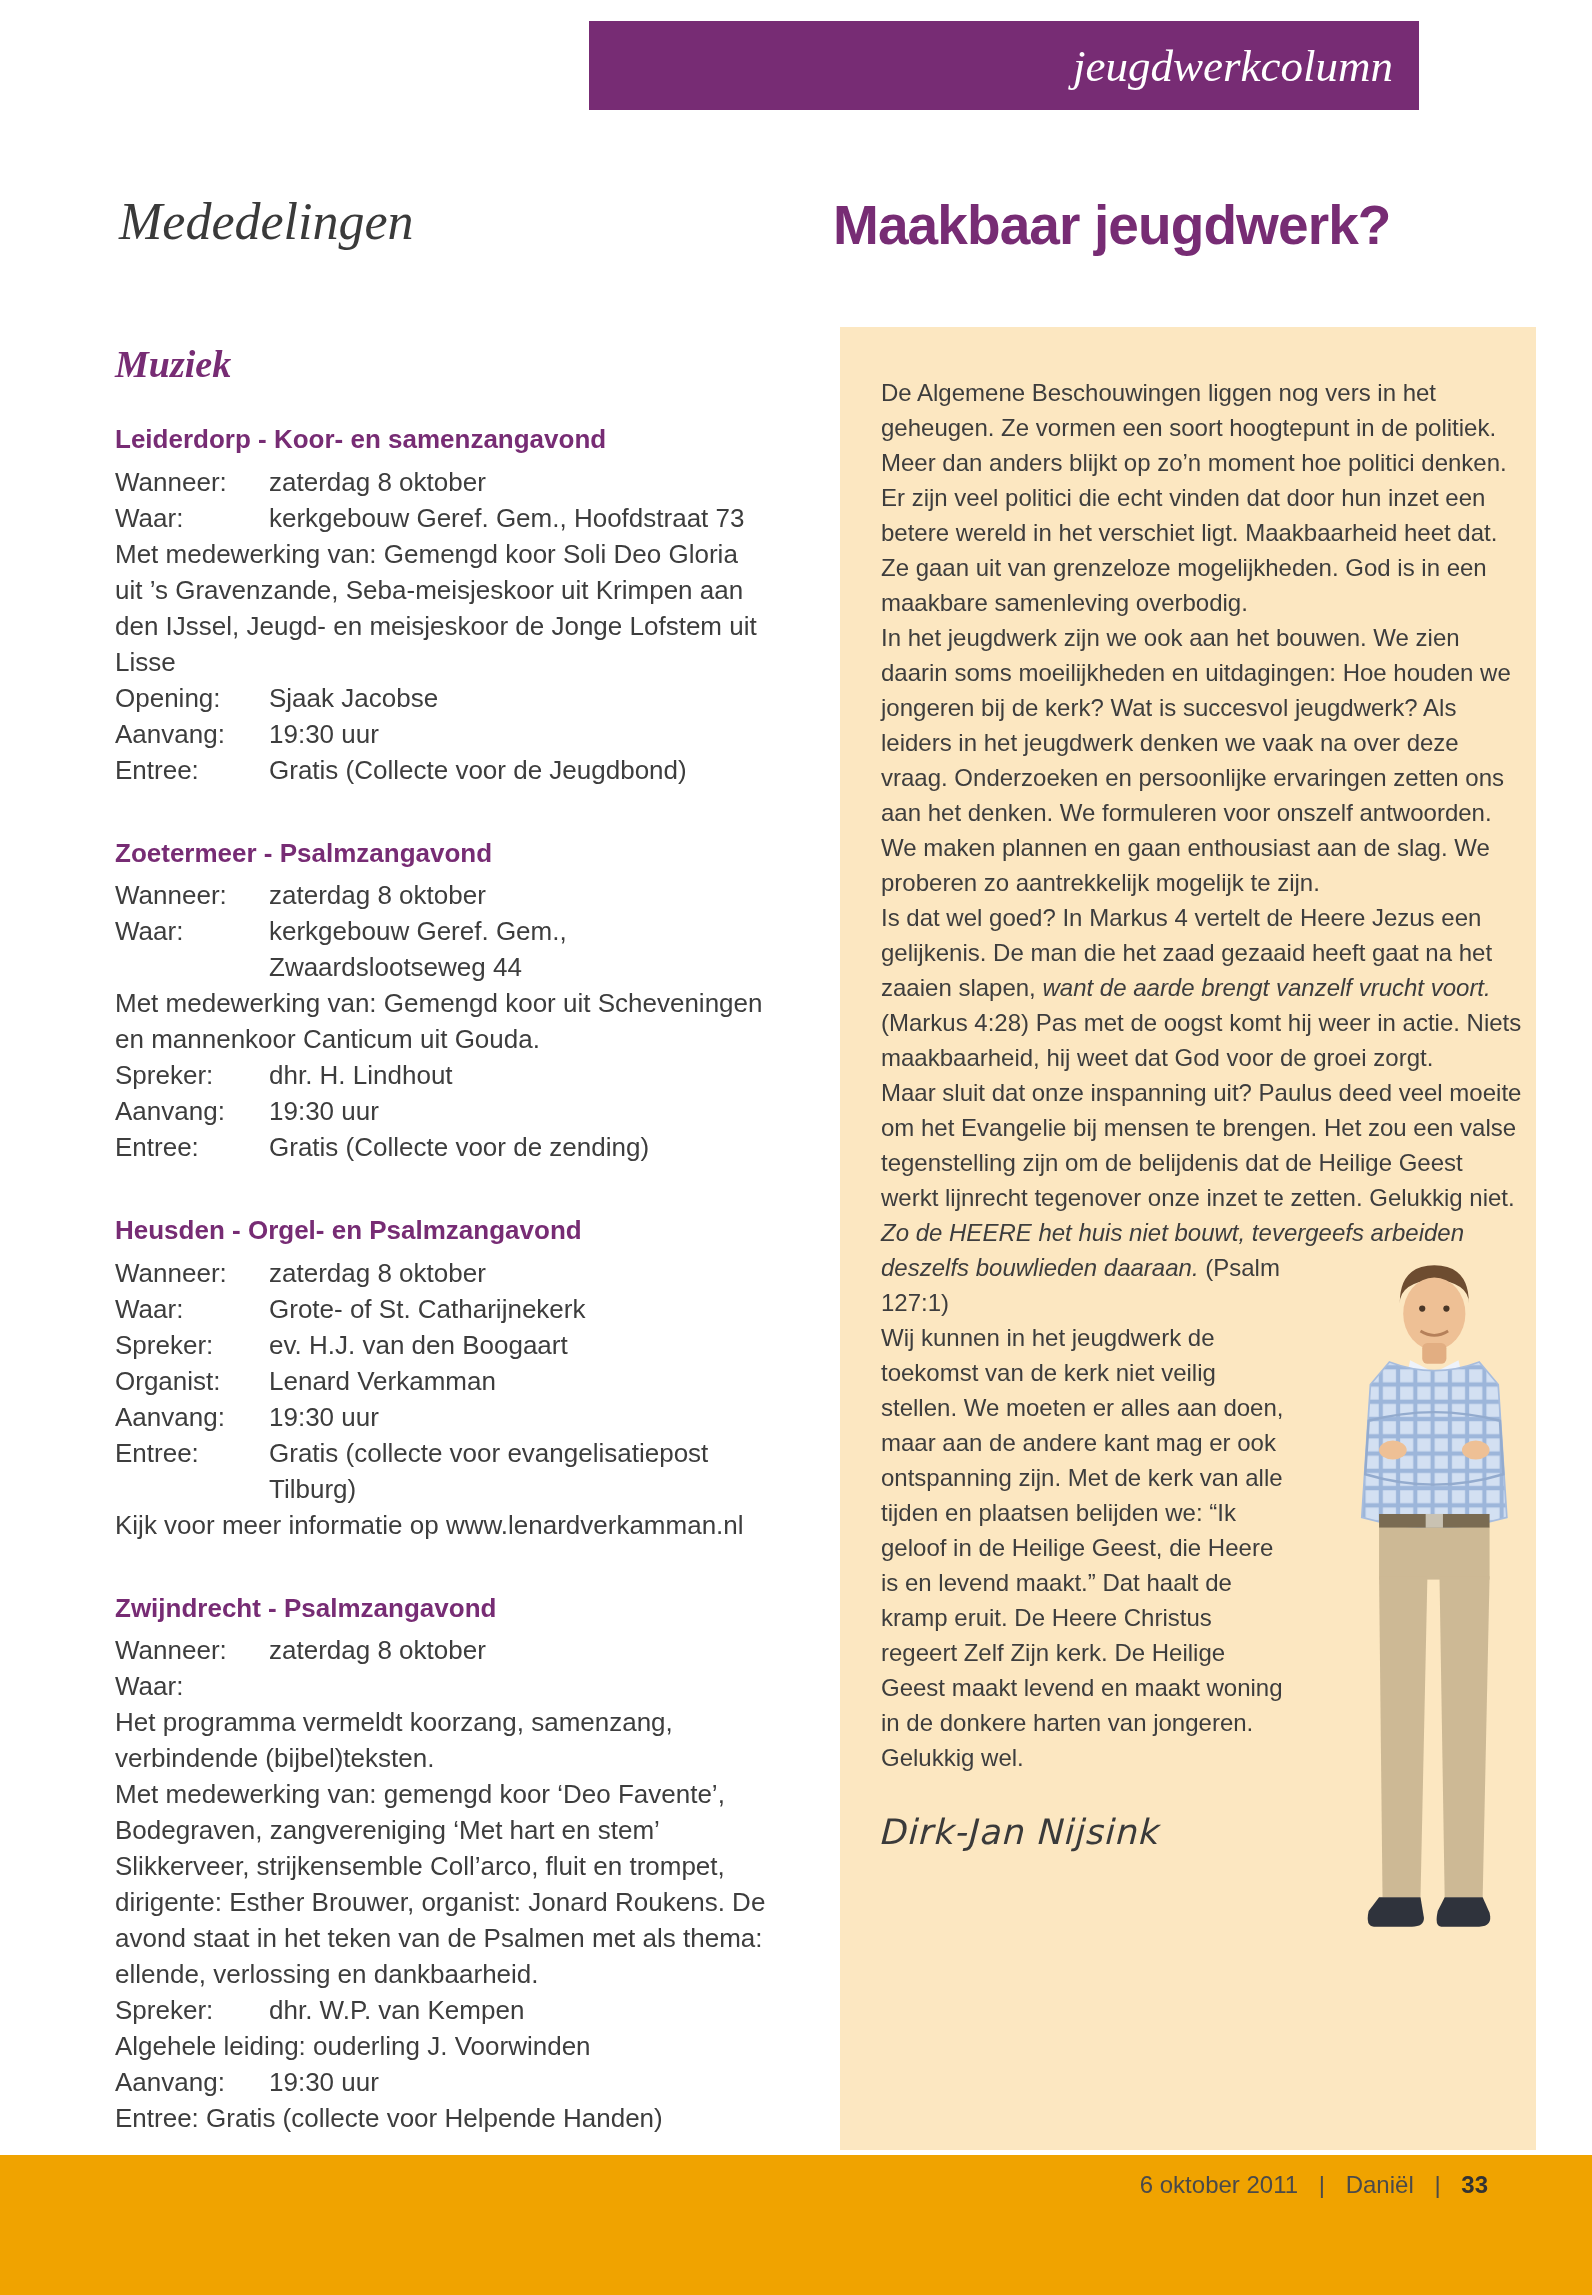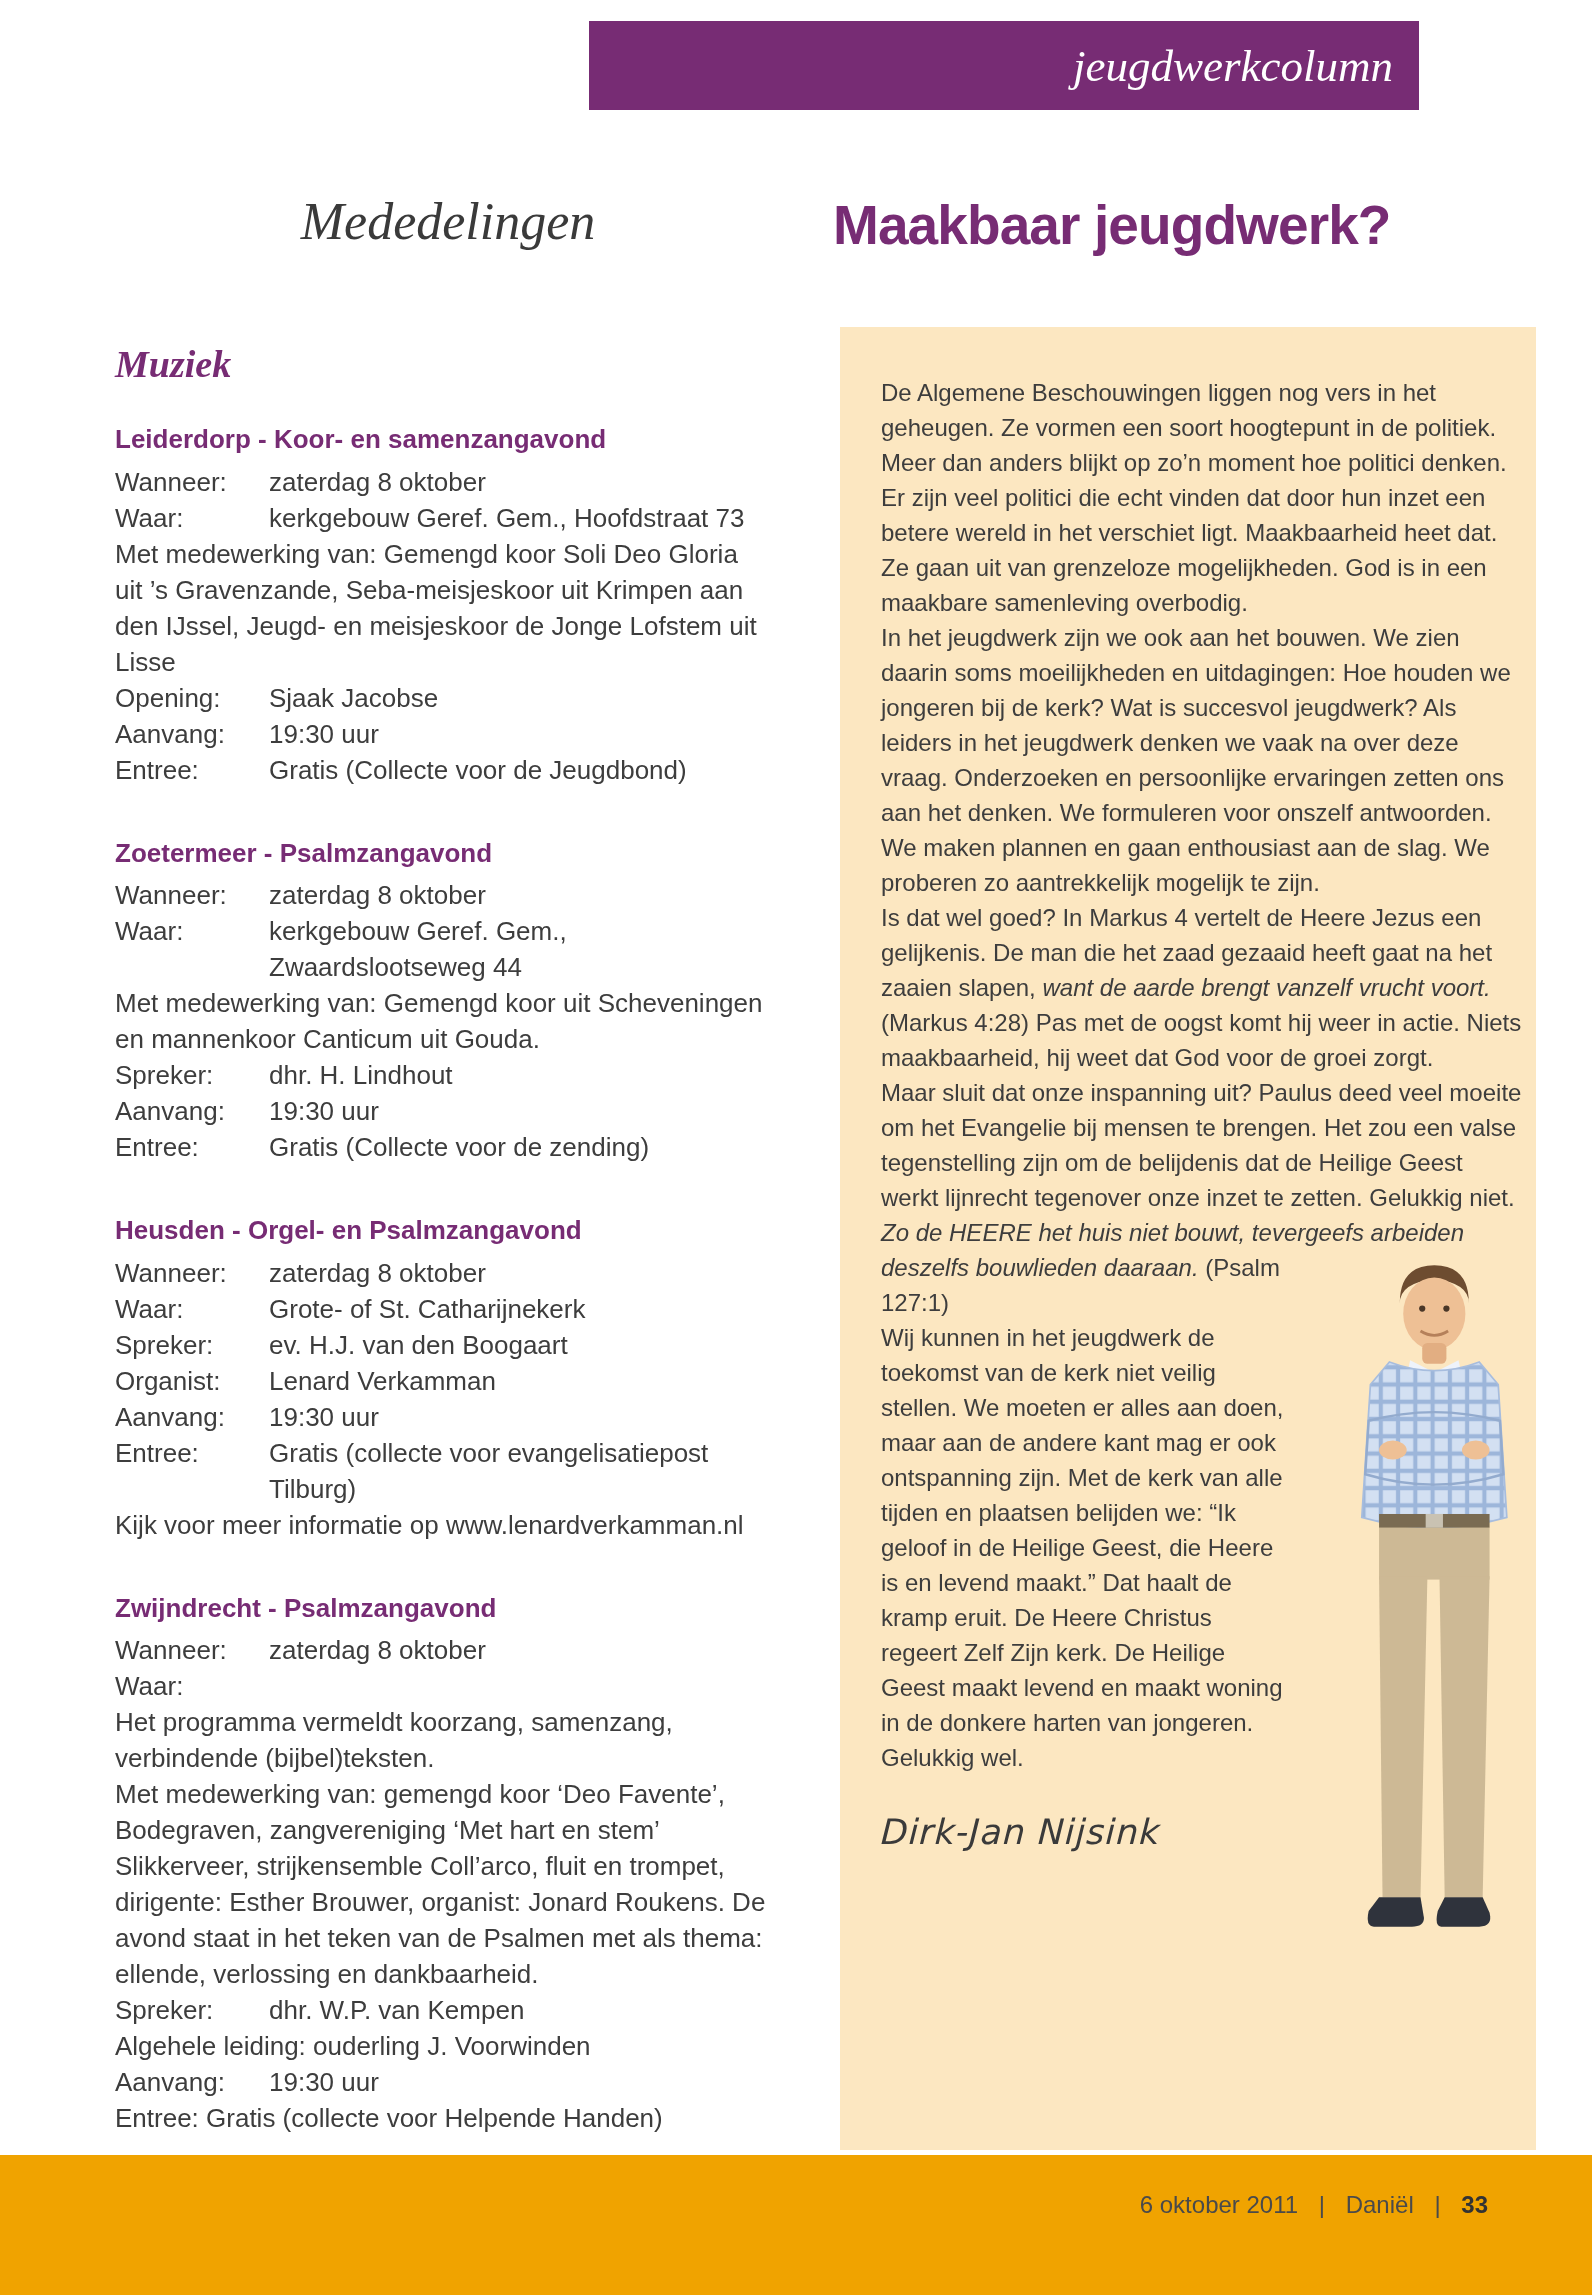--- a/index.html
+++ b/index.html
@@ -14,21 +14,21 @@
     padding-right:26px;box-sizing:border-box;
   }
   .banner .banner-label{
     font-family:"Liberation Serif", serif;font-style:italic;
     font-size:45px;color:#ffffff;
   }
   
   .left-col{position:absolute;left:115px;top:192px;width:654px;}
   .left-col h1{
     font-family:"Liberation Serif", serif;font-style:italic;font-weight:normal;
-    font-size:52px;color:#3a3a3a;margin:0 0 91px 12px;line-height:60px;text-align:center;
+    font-size:52px;color:#3a3a3a;margin:0 0 91px 4px;line-height:60px;
   }
   .left-col h2{
     font-family:"Liberation Serif", serif;font-style:italic;font-weight:bold;
     font-size:38px;color:#772c74;margin:0 0 38px 0;line-height:43px;
   }
   .event{margin-bottom:50px;font-size:26px;line-height:36px;}
   .event h3{
     font-size:26px;line-height:31px;color:#772c74;margin:0 0 8.6px 0;
     font-weight:bold;
   }
@@ -53,21 +53,21 @@
   }
   .man-float svg{display:block;width:254px;height:682px;}
   .signature{
     margin:40px 0 0 0;font-family:"DejaVu Sans", sans-serif;font-style:italic;
     font-size:35px;letter-spacing:0.9px;color:#3a3a3a;transform:skewX(-3deg);
   }
   
   .footer-bar{
     position:absolute;left:0;top:2155px;width:1592px;height:141px;
     background:#f0a300;box-sizing:border-box;
-    padding:36px 104px 0 0;text-align:right;
+    padding:16px 104px 0 0;text-align:right;
     font-size:24px;color:#4a4a4a;
   }
   .footer-bar .sep{margin:0 14px;}
   .footer-bar strong{font-weight:bold;color:#333333;}
 </style>
 </head>
 <body>
 
 <div class="page">
 

